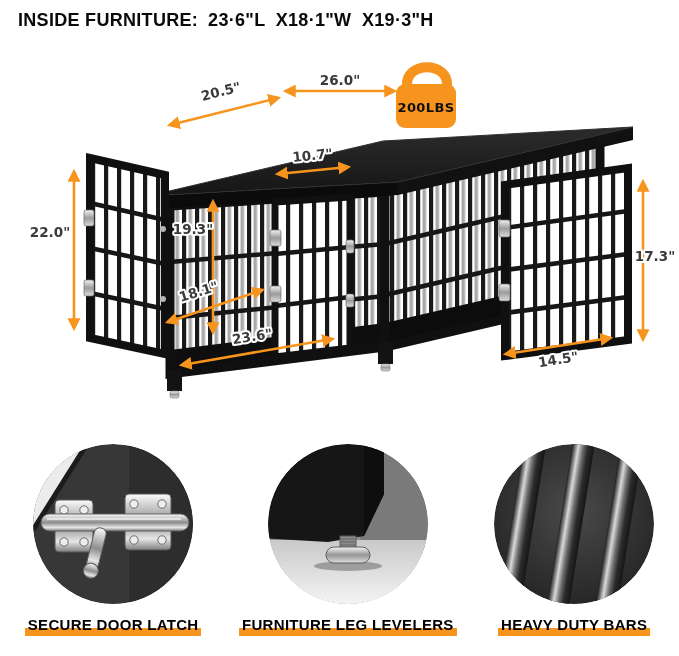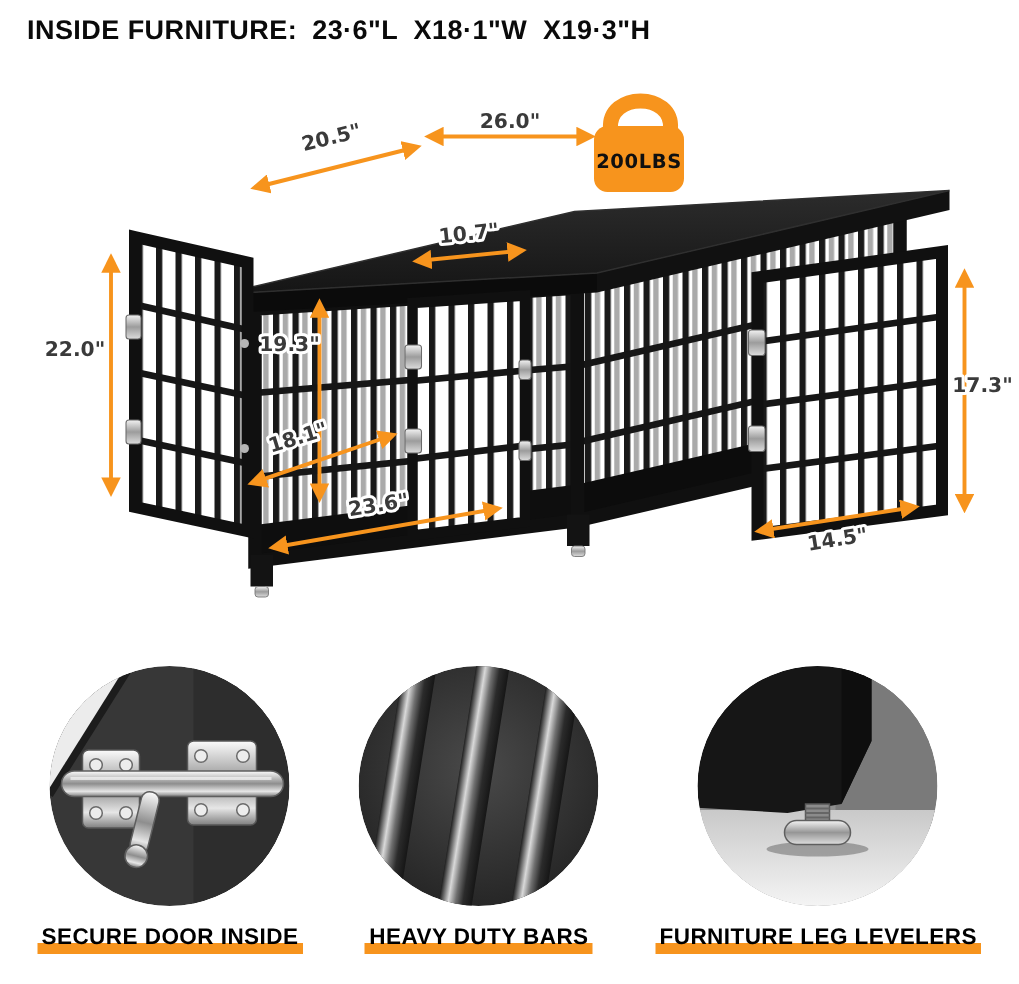--- a/index.html
+++ b/index.html
@@ -223,53 +223,21 @@
             </g>
             <rect x="8" y="70" width="148" height="17" rx="8.5" fill="url(#m1)" stroke="#5e5e5e"></rect>
             <line x1="14" y1="75" x2="148" y2="75" stroke="#ffffff" stroke-width="2" opacity=".6"></line>
             <g transform="rotate(14 68 86)">
               <rect x="62" y="84" width="12" height="42" rx="5.5" fill="url(#m1)" stroke="#5e5e5e"></rect>
               <circle cx="68" cy="128" r="7.5" fill="url(#m1)" stroke="#5e5e5e"></circle>
             </g>
           </g>
         </svg>
       </div>
-      <div class="feature-label">SECURE DOOR INSIDE</div>
-    </div>
-
-    <div class="feature">
-      <div class="feature-photo">
-        <svg width="160" height="160" viewBox="0 0 160 160">
-          <defs>
-            <clipPath id="cp3">
-                <circle cx="80" cy="80" r="80"></circle>
-              </clipPath>
-            <radialGradient id="bg3" cx=".5" cy=".42" r=".75">
-              <stop offset="0" stop-color="#4a4a4a"></stop>
-                <stop offset="1" stop-color="#1c1c1c"></stop>
-            </radialGradient>
-            <linearGradient id="m3" x1="0" y1="0" x2="1" y2="0">
-              <stop offset="0" stop-color="#1f1f1f"></stop>
-                <stop offset=".28" stop-color="#d9d9d9"></stop>
-              <stop offset=".5" stop-color="#6f6f6f"></stop>
-                <stop offset=".72" stop-color="#2b2b2b"></stop>
-              <stop offset="1" stop-color="#161616"></stop>
-            </linearGradient>
-          </defs>
-          <g clip-path="url(#cp3)">
-            <rect width="160" height="160" fill="url(#bg3)"></rect>
-            <g transform="rotate(9 80 80)">
-              <rect x="18" y="-30" width="22" height="225" rx="11" fill="url(#m3)"></rect>
-              <rect x="66" y="-30" width="22" height="225" rx="11" fill="url(#m3)"></rect>
-              <rect x="114" y="-30" width="22" height="225" rx="11" fill="url(#m3)"></rect>
-            </g>
-          </g>
-        </svg>
-      </div>
-      <div class="feature-label">HEAVY DUTY BARS</div>
+      <div class="feature-label">SECURE DOOR LATCH</div>
     </div>
 
     <div class="feature">
       <div class="feature-photo">
         <svg width="160" height="160" viewBox="0 0 160 160">
           <defs>
             <clipPath id="cp2">
                 <circle cx="80" cy="80" r="80"></circle>
               </clipPath>
             <linearGradient id="m2" x1="0" y1="0" x2="0" y2="1">
@@ -295,14 +263,46 @@
               <line x1="72" y1="98" x2="88" y2="98"></line>
               <line x1="72" y1="101" x2="88" y2="101"></line>
             </g>
             <rect x="58" y="103" width="44" height="16" rx="8" fill="url(#m2)" stroke="#5f5f5f"></rect>
           </g>
         </svg>
       </div>
       <div class="feature-label">FURNITURE LEG LEVELERS</div>
     </div>
 
+    <div class="feature">
+      <div class="feature-photo">
+        <svg width="160" height="160" viewBox="0 0 160 160">
+          <defs>
+            <clipPath id="cp3">
+                <circle cx="80" cy="80" r="80"></circle>
+              </clipPath>
+            <radialGradient id="bg3" cx=".5" cy=".42" r=".75">
+              <stop offset="0" stop-color="#4a4a4a"></stop>
+                <stop offset="1" stop-color="#1c1c1c"></stop>
+            </radialGradient>
+            <linearGradient id="m3" x1="0" y1="0" x2="1" y2="0">
+              <stop offset="0" stop-color="#1f1f1f"></stop>
+                <stop offset=".28" stop-color="#d9d9d9"></stop>
+              <stop offset=".5" stop-color="#6f6f6f"></stop>
+                <stop offset=".72" stop-color="#2b2b2b"></stop>
+              <stop offset="1" stop-color="#161616"></stop>
+            </linearGradient>
+          </defs>
+          <g clip-path="url(#cp3)">
+            <rect width="160" height="160" fill="url(#bg3)"></rect>
+            <g transform="rotate(9 80 80)">
+              <rect x="18" y="-30" width="22" height="225" rx="11" fill="url(#m3)"></rect>
+              <rect x="66" y="-30" width="22" height="225" rx="11" fill="url(#m3)"></rect>
+              <rect x="114" y="-30" width="22" height="225" rx="11" fill="url(#m3)"></rect>
+            </g>
+          </g>
+        </svg>
+      </div>
+      <div class="feature-label">HEAVY DUTY BARS</div>
+    </div>
+
   </div>
 </div>
 
 </body></html>

